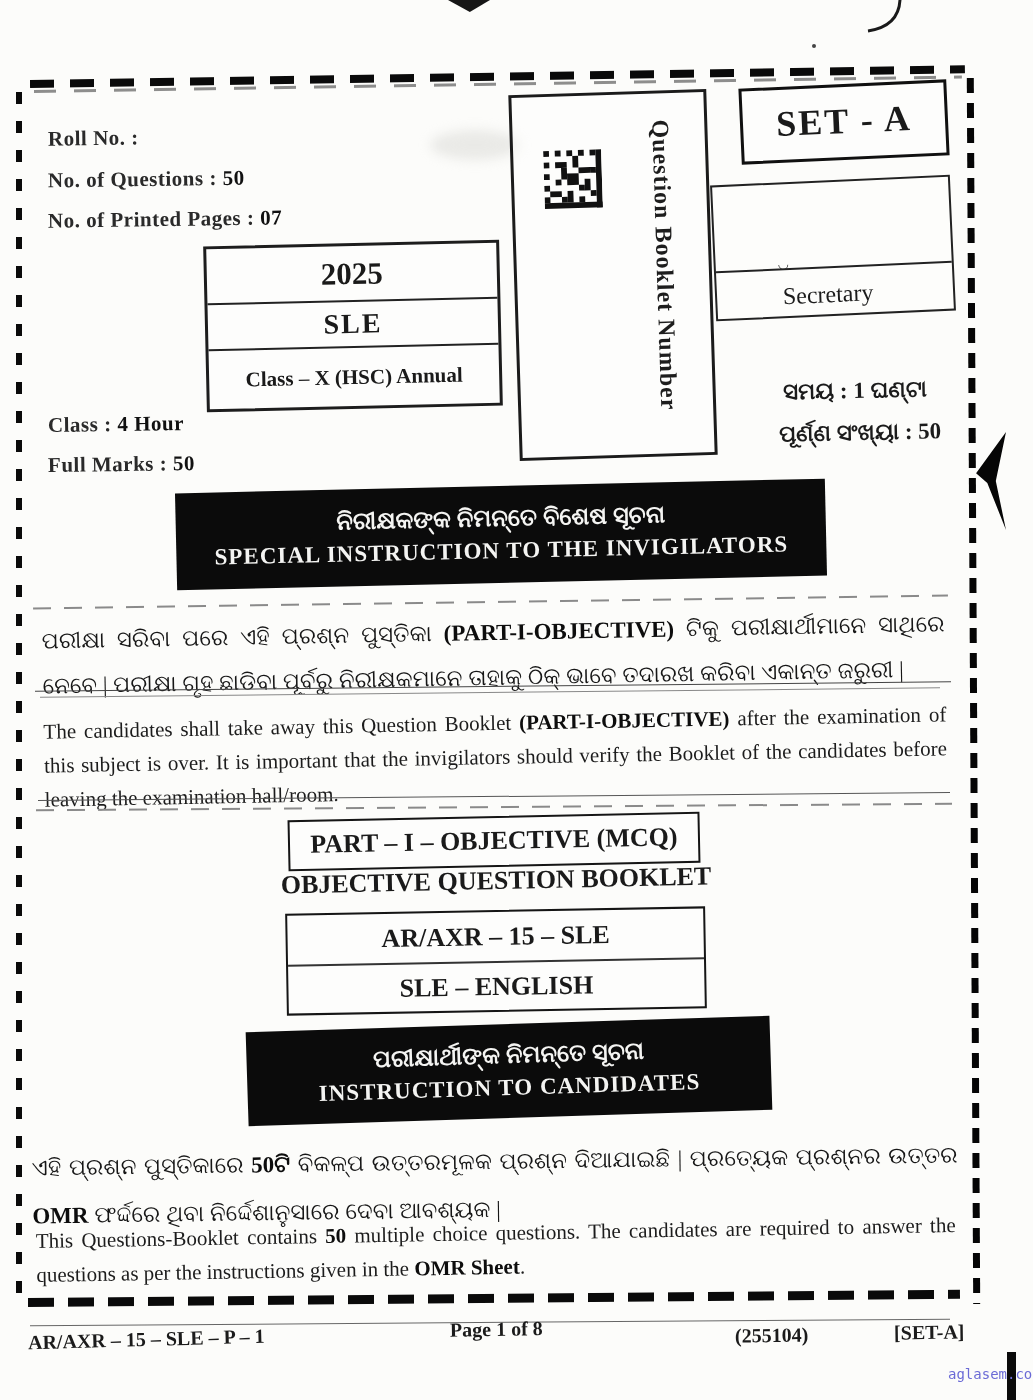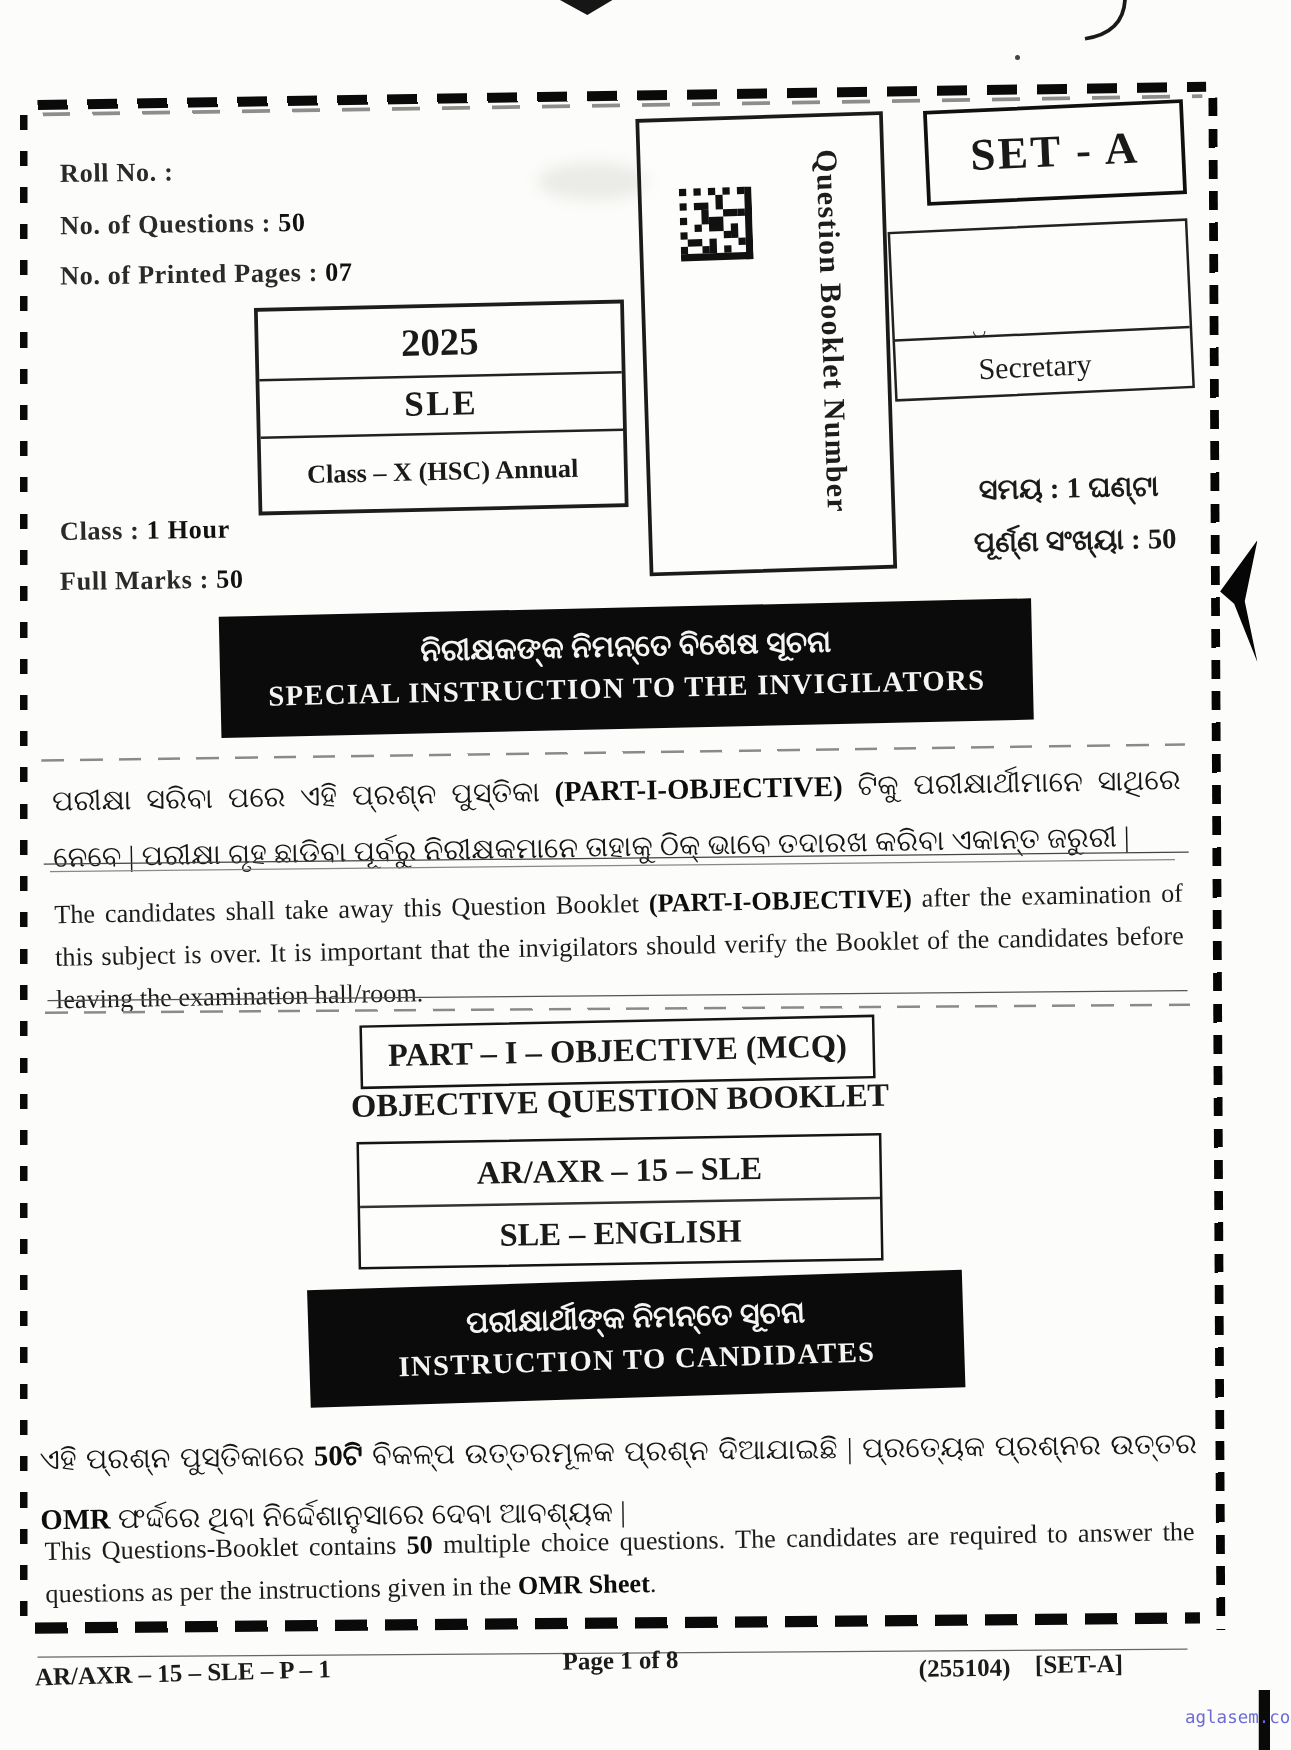--- a/index.html
+++ b/index.html
@@ -135,21 +135,21 @@
   <div class="abs meta-line" style="left:48px;top:167px;">
     <span>No. of Questions :</span>
     <b>50</b>
   </div>
   <div class="abs meta-line" style="left:48px;top:207px;">
     <span>No. of Printed Pages :</span>
     <b>07</b>
   </div>
   <div class="abs meta-line" style="left:48px;top:412px;">
     <span>Class :</span>
-    <b>1 Hour</b>
+    <b>4 Hour</b>
   </div>
   <div class="abs meta-line" style="left:48px;top:452px;">
     <span>Full Marks :</span>
     <b>50</b>
   </div>
 
   <div class="abs exam-box">
     <div class="r1">2025</div>
     <div class="r2">SLE</div>
     <div class="r3">Class – X (HSC) Annual</div>
@@ -234,17 +234,17 @@
   </div>
 
   <div class="abs eng-para" style="left:36px;top:1216px;width:920px;transform:rotate(-1deg);">
     <span>This Questions-Booklet contains </span><b>50</b><span> multiple choice questions. The candidates are required to answer the questions as per the instructions given in the </span><b>OMR Sheet</b><span>.</span>
   </div>
 
   <div class="abs thin-line" style="left:30px;top:1322px;width:920px;border-color:#666;transform:rotate(-0.4deg);"></div>
   <div class="abs foot" style="left:28px;top:1328px;transform:rotate(-1.6deg);">AR/AXR – 15 – SLE – P – 1</div>
   <div class="abs foot" style="left:450px;top:1318px;transform:rotate(-1deg);">Page 1 of 8</div>
   <div class="abs foot" style="left:735px;top:1324px;transform:rotate(-0.8deg);">(255104)</div>
-  <div class="abs foot" style="left:828px;top:1321px;transform:rotate(-0.8deg);">[SET-A]</div>
+  <div class="abs foot" style="left:894px;top:1321px;transform:rotate(-0.8deg);">[SET-A]</div>
 
   <div class="abs watermark" style="left:948px;top:1366px;">aglasem.com</div>
 
 </div>
 
 </body></html>

